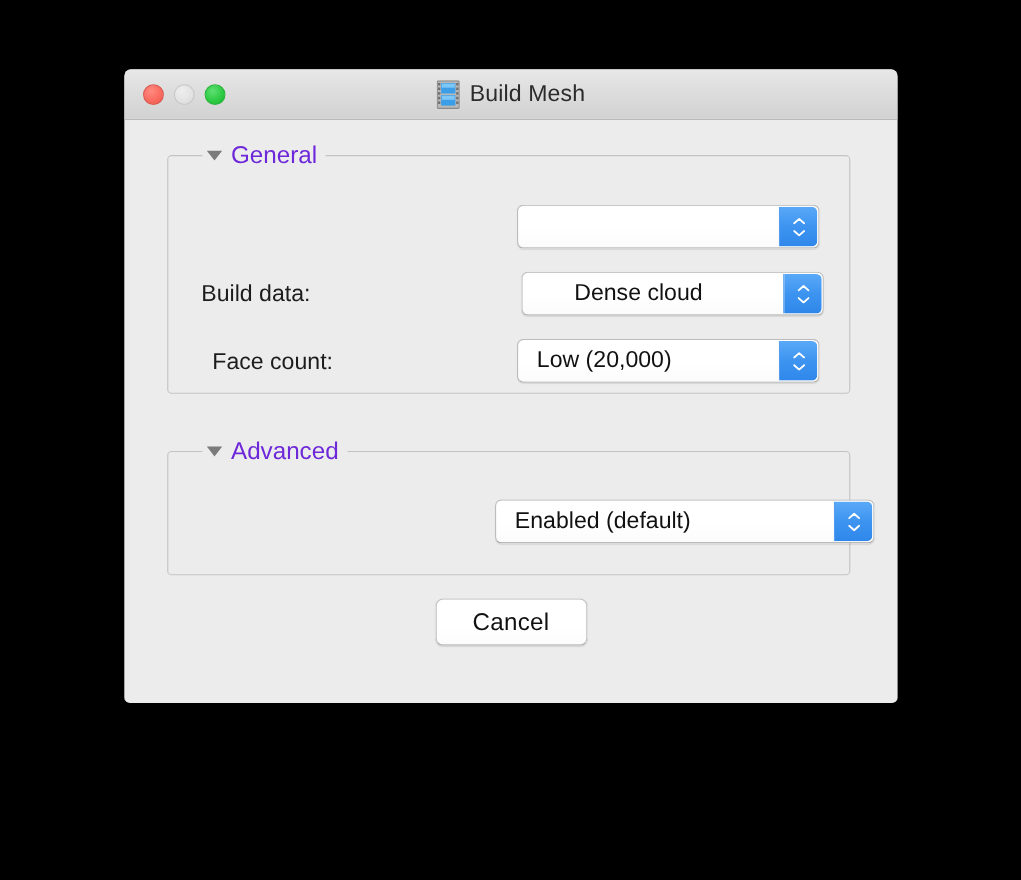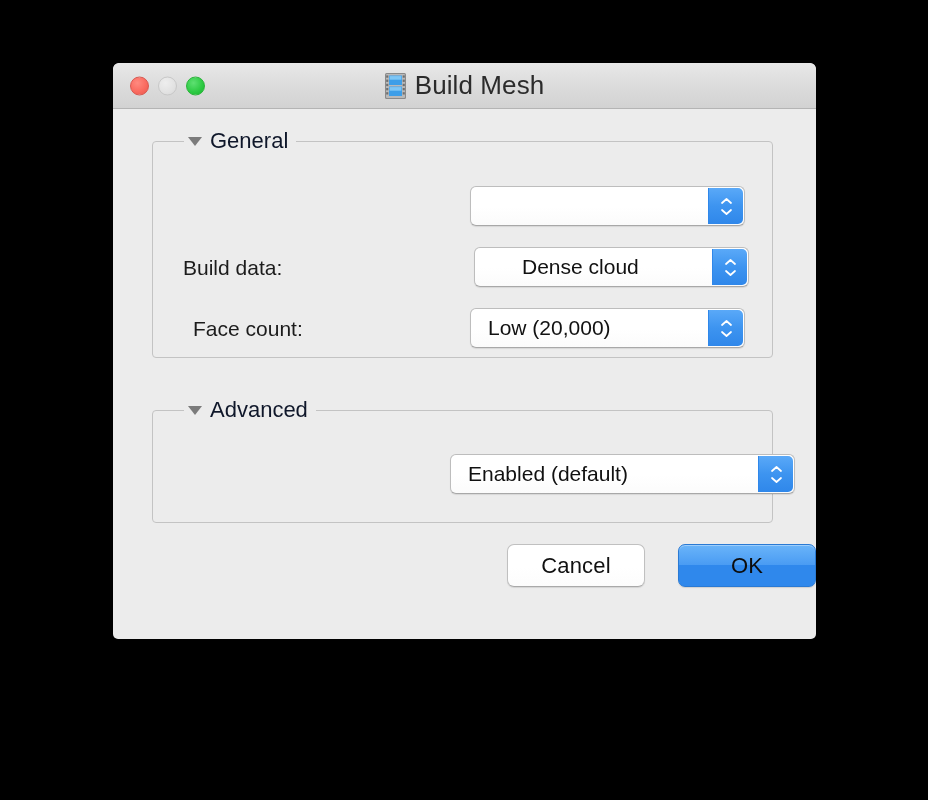--- a/index.html
+++ b/index.html
@@ -71,21 +71,21 @@
     align-items: center;
     gap: 9px;
   }
   #title-icon {
     width: 21px;
     height: 26px;
     position: relative;
     display: block;
   }
   #title-text {
-    font-size: 26px;
+    font-size: 21px;
     color: #2b2b2b;
     letter-spacing: 0.1px;
     line-height: 1;
     padding-bottom: 1px;
   }
 
   
   #content {
     position: relative;
     padding: 0;
@@ -116,21 +116,21 @@
   .disclosure {
     width: 0;
     height: 0;
     border-left: 7px solid transparent;
     border-right: 7px solid transparent;
     border-top: 9px solid #7b7b7b;
     display: block;
   }
   .group-title {
     font-size: 22px;
-    color: #0f172a;
+    color: #6d28d9;
     line-height: 1;
   }
 
   #group-general { top: 32px; height: 217px; }
   #group-advanced { top: 301px; height: 113px; }
 
   
   .row {
     position: absolute;
     display: flex;
@@ -187,21 +187,21 @@
     display: block;
   }
 
   
   #button-bar {
     position: absolute;
     left: 0;
     right: 0;
     top: 435px;
     display: flex;
-    justify-content: flex-end;
+    justify-content: center;
     align-items: center;
     gap: 33px;
   }
   .btn {
     height: 43px;
     border-radius: 7px;
     font-size: 22px;
     display: flex;
     align-items: center;
     justify-content: center;
@@ -325,17 +325,16 @@
             <path d="M1 5 L5.5 1 L10 5" stroke="#ffffff" stroke-width="1.7" fill="none" stroke-linecap="round" stroke-linejoin="round"></path>
           </svg>
         <svg class="chev" viewBox="0 0 11 6">
             <path d="M1 1 L5.5 5 L10 1" stroke="#ffffff" stroke-width="1.7" fill="none" stroke-linecap="round" stroke-linejoin="round"></path>
           </svg>
       </span>
     </div>
 
     <div id="button-bar">
       <div class="btn" id="btn-cancel">Cancel</div>
-      <div class="btn" id="btn-ok">OK</div>
     </div>
 
   </div>
 </div>
 
 </body></html>

